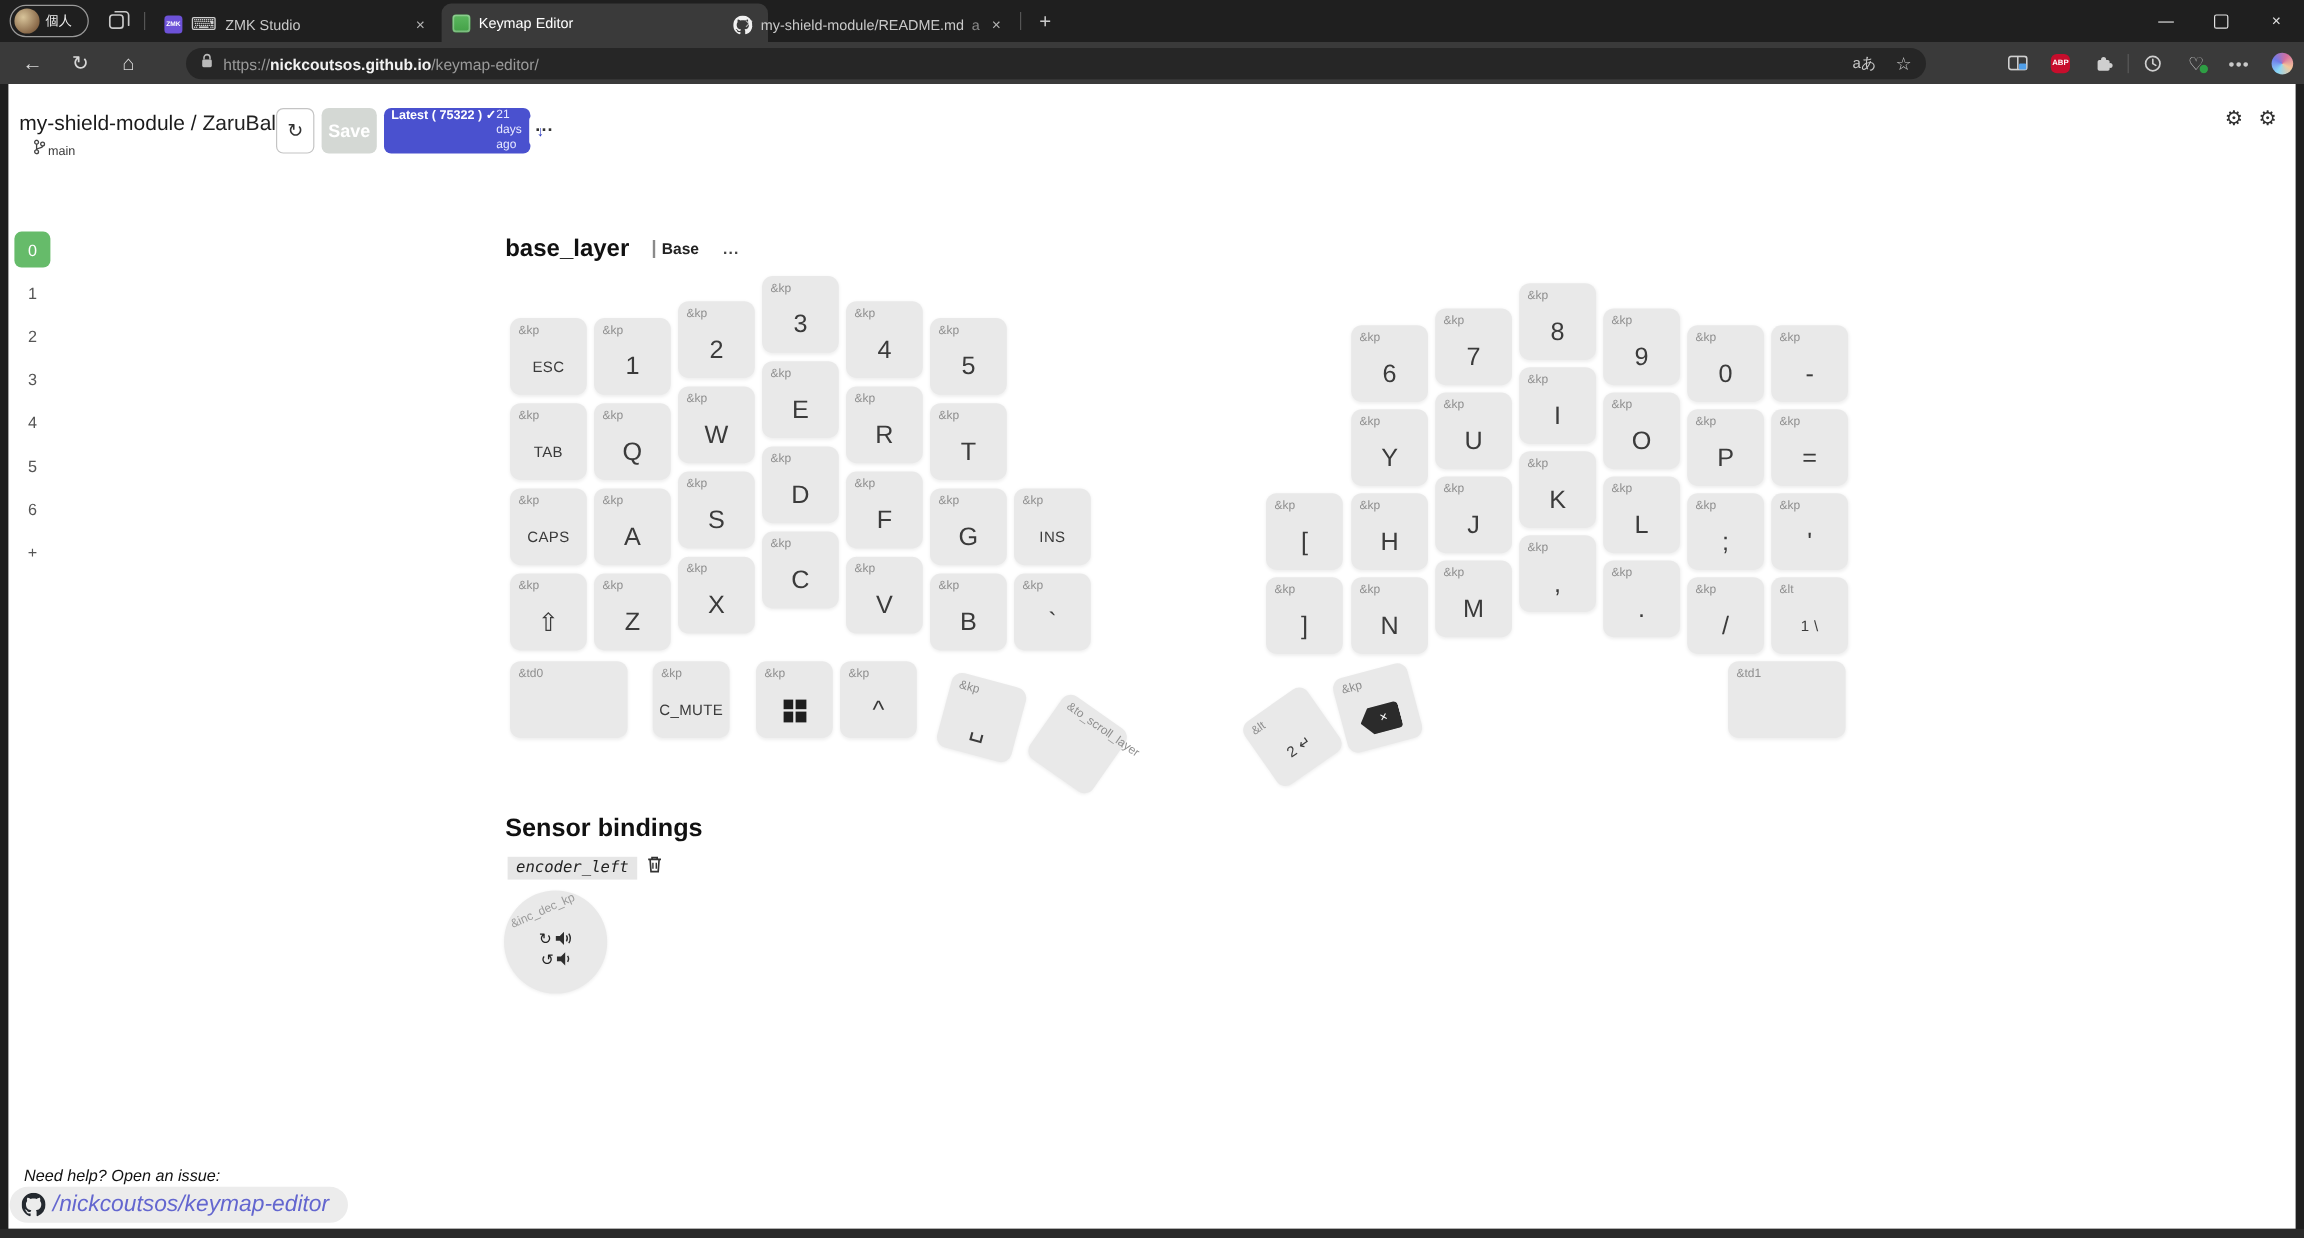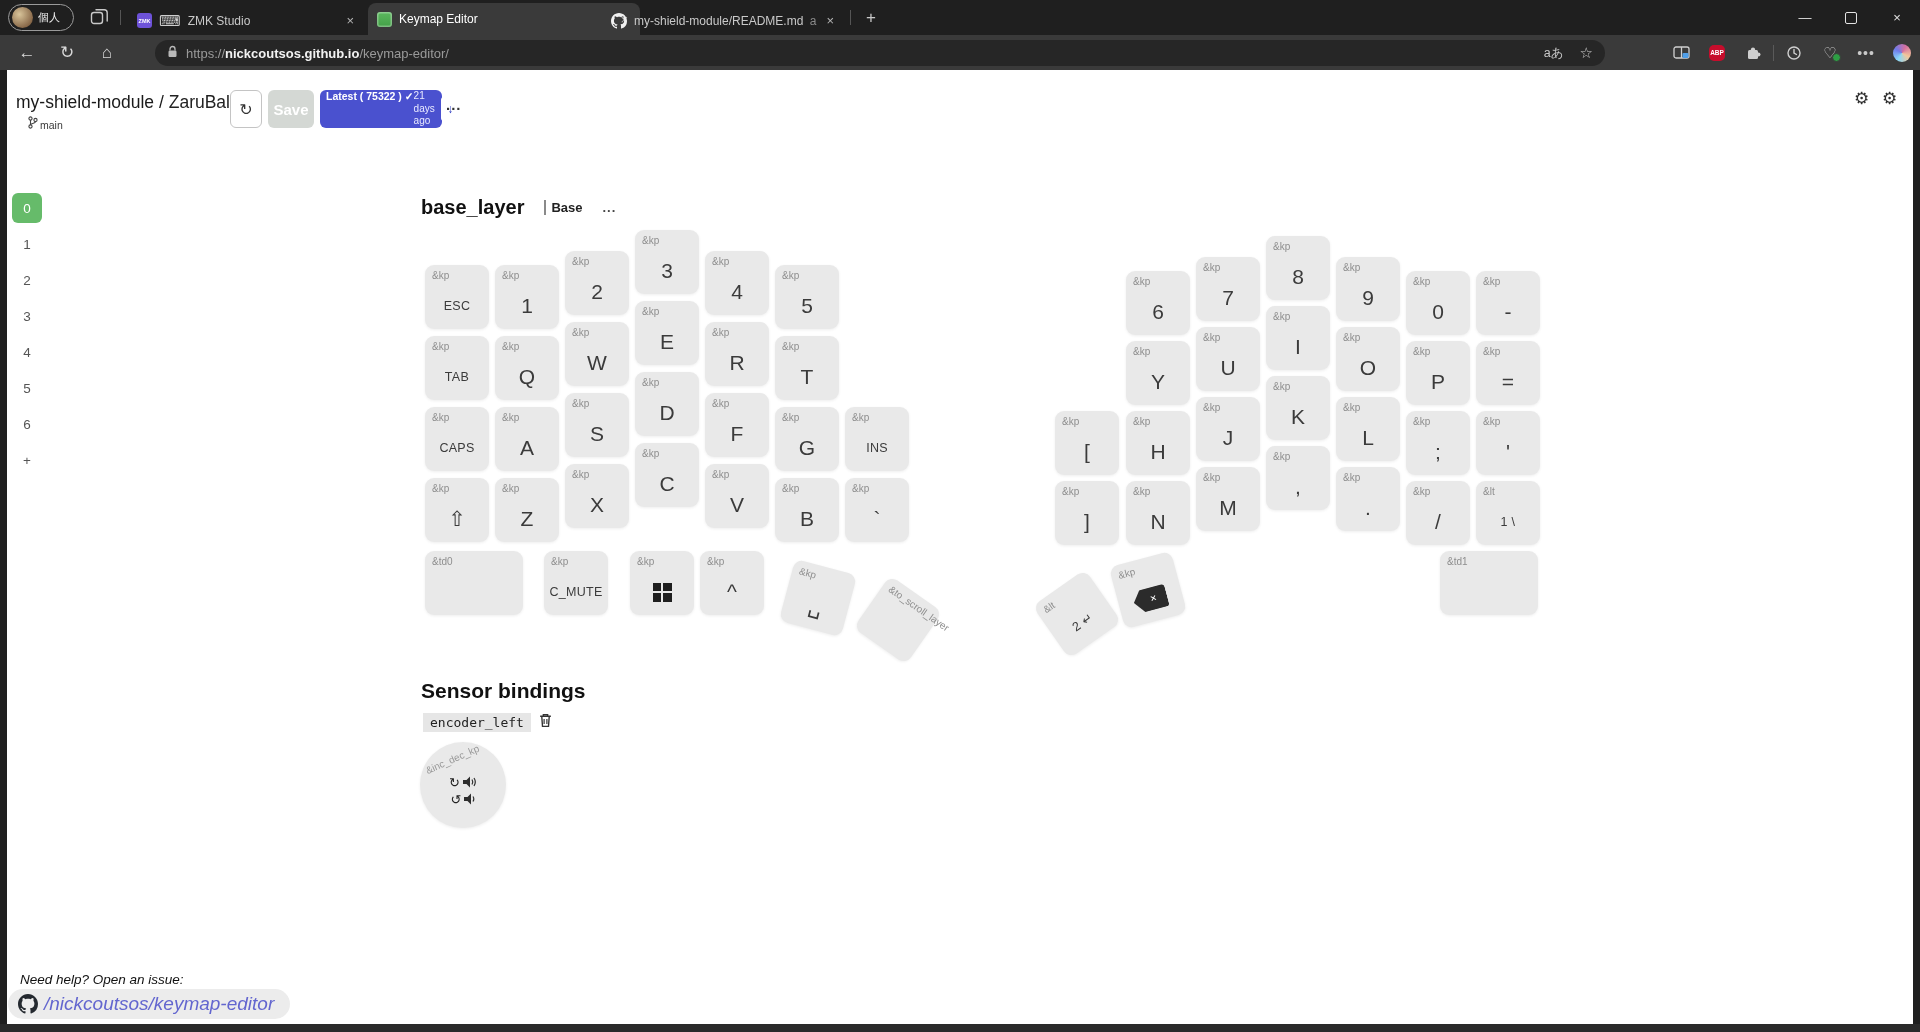--- a/index.html
+++ b/index.html
@@ -71,21 +71,21 @@
   
   .key{position:absolute;width:64px;height:64px;background:#e9e9e9;border-radius:9px;box-shadow:0 1px 3px rgba(0,0,0,.07);}
   .key .code{position:absolute;top:5px;left:7px;font-size:10px;color:#8e8e8e;white-space:nowrap;}
   .key .label{position:absolute;left:0;right:0;top:22px;bottom:4px;display:flex;align-items:center;justify-content:center;font-size:21px;color:#3b3b3b;}
   .key .label.small{font-size:12.5px;letter-spacing:.3px;}
   .win-glyph{width:19px;height:19px;display:grid;grid-template-columns:1fr 1fr;grid-template-rows:1fr 1fr;gap:2px;}
   .win-glyph i{background:#1f1f1f;}
   .bksp-glyph{width:34px;height:23px;background:#2b2b2b;clip-path:polygon(26% 0,100% 0,100% 100%,26% 100%,0 50%);border-radius:4px;display:flex;align-items:center;justify-content:center;color:#fff;font-size:11px;padding-left:6px;box-sizing:border-box;}
   
   .sensor-h{position:absolute;left:421px;top:679px;font-size:21px;font-weight:bold;color:#111;}
-  .sensor-chip-row{position:absolute;left:423px;top:713px;display:flex;align-items:center;gap:8px;}
+  .sensor-chip-row{position:absolute;left:423px;top:713px;display:flex;align-items:center;gap:8px;font-style:italic;}
   .chip{background:#e6e6e6;padding:2px 7px;font-family:"DejaVu Sans Mono",monospace;font-size:13px;color:#222;}
   .enc{position:absolute;left:420px;top:742px;width:86px;height:86px;border-radius:50%;background:#e9e9e9;box-shadow:0 1px 3px rgba(0,0,0,.07);}
   .enc-code{position:absolute;top:24px;left:4px;transform:rotate(-24deg);transform-origin:0 0;font-size:10px;color:#9a9a9a;white-space:nowrap;}
   .enc-rows{position:absolute;left:0;right:0;top:32px;display:flex;flex-direction:column;align-items:center;gap:1px;}
   .enc-row{display:flex;align-items:center;gap:3px;font-size:13px;color:#222;height:16px;}
   
   .help-text{position:absolute;left:20px;top:972px;font-size:13.5px;font-style:italic;color:#111;}
   .help-pill{position:absolute;left:8px;top:989px;height:30px;background:#ececec;border-radius:16px;display:flex;align-items:center;gap:6px;padding:0 16px 0 10px;}
   .help-link{font-size:19px;font-style:italic;color:#6366cf;}
 </style>

